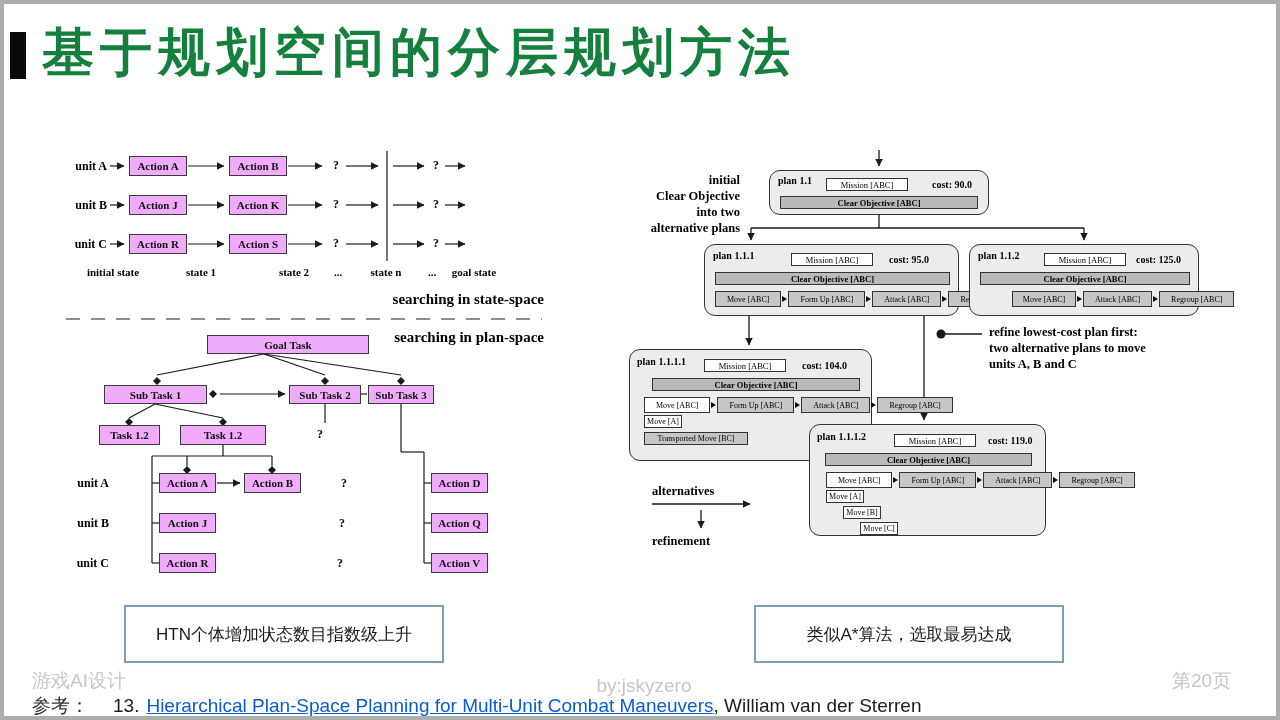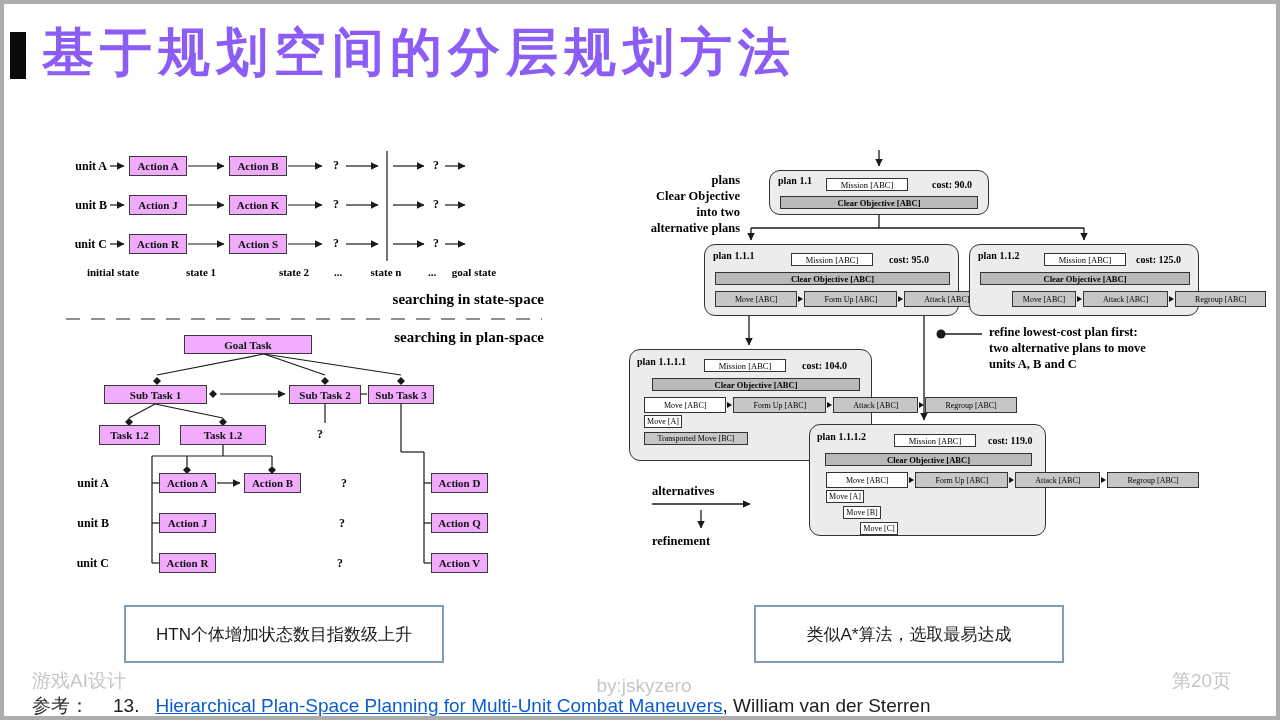--- a/index.html
+++ b/index.html
@@ -8,21 +8,21 @@
   #slide {
     position:relative; width:1280px; height:720px; background:#ffffff;
     border:4px solid #adadad; overflow:hidden;
     font-family:"Liberation Serif", serif;
   }
   #lines { position:absolute; left:0; top:0; z-index:1; pointer-events:none; }
 
   .title-bar { position:absolute; left:6px; top:28px; width:16px; height:47px; background:#0a0a0a; z-index:2; }
   .title {
     position:absolute; left:38px; top:14px; z-index:2;
-    font:700 52px "Liberation Sans", sans-serif; letter-spacing:6px; color:#8b5cf6;
+    font:700 52px "Liberation Sans", sans-serif; letter-spacing:6px; color:#15803d;
     white-space:nowrap;
   }
 
   .gbox {
     position:absolute; background:#f0abfc; border:1px solid #3a3a3a; z-index:2;
     font:bold 11px "Liberation Serif", serif; color:#111;
     display:flex; align-items:center; justify-content:center; white-space:nowrap;
   }
   .ulabel { position:absolute; z-index:2; font:bold 12px "Liberation Serif", serif; text-align:right; white-space:nowrap; }
   .slabel { position:absolute; z-index:2; font:bold 11px "Liberation Serif", serif; text-align:center; white-space:nowrap; }
@@ -32,40 +32,40 @@
     background:repeating-linear-gradient(90deg,#8f8f8f 0 14px, transparent 14px 25px); }
 
   .plan { position:absolute; background:#ececec; border:1.4px solid #333; border-radius:11px; z-index:2; }
   .plan .pid  { position:absolute; font:bold 10px "Liberation Serif", serif; white-space:nowrap; }
   .plan .mission { position:absolute; width:82px; height:13px; background:#fff; border:1px solid #333;
     font:8.5px "Liberation Serif", serif; display:flex; align-items:center; justify-content:center; white-space:nowrap; }
   .plan .cost { position:absolute; font:bold 10px "Liberation Serif", serif; white-space:nowrap; }
   .plan .obj  { position:absolute; height:13px; background:#b9b9b9; border:1px solid #333;
     font:bold 8.5px "Liberation Serif", serif; display:flex; align-items:center; justify-content:center; white-space:nowrap; }
   .steps { position:absolute; display:flex; align-items:center; justify-content:space-between; }
-  .step  { height:16px; background:#c6c6c6; border:1px solid #333; padding:0 19px;
+  .step  { height:16px; background:#c6c6c6; border:1px solid #333; padding:0 11px;
     font:8px "Liberation Serif", serif; display:flex; align-items:center; justify-content:center; white-space:nowrap; }
   .step.white { background:#fff; }
   .sarr { width:0; height:0; border-top:3px solid transparent; border-bottom:3px solid transparent;
     border-left:5px solid #111; flex:none; margin:0 1px; }
   .sbox { position:absolute; height:13px; background:#fff; border:1px solid #333; padding:0 2px;
     font:8px "Liberation Serif", serif; display:flex; align-items:center; justify-content:center; white-space:nowrap; }
   .sbox.gray { background:#c6c6c6; }
 
   .note { position:absolute; z-index:2; font:bold 12.5px "Liberation Serif", serif; line-height:16px; white-space:nowrap; }
   .note.right-align { text-align:right; }
 
   .callout { position:absolute; z-index:2; background:#fff; border:2px solid #7f9db9;
     display:flex; flex-direction:column; align-items:center; justify-content:center; gap:3px;
     font:17px "Liberation Sans", sans-serif; color:#1a1a1a; text-align:center; }
 
   .footer-gray { position:absolute; z-index:2; font:19px "Liberation Sans", sans-serif; color:#c6c6c6; white-space:nowrap; }
   .reference { position:absolute; z-index:3; left:28px; top:689px; font:19px "Liberation Sans", sans-serif; color:#1c1c1c; white-space:nowrap; }
   .reference .ref-label { color:#333; margin-right:24px; }
-  .reference .ref-num { margin-right:16px; }
+  .reference .ref-num { margin-right:7px; }
   .reference a { color:#0b5bd3; text-decoration:underline; }
 </style>
 </head>
 <body>
 
 <div id="slide">
 
   <svg id="lines" width="1280" height="720">
     <defs>
       <marker id="ah" markerWidth="9" markerHeight="8" refX="7.5" refY="4" orient="auto" markerUnits="userSpaceOnUse">
@@ -170,21 +170,21 @@
   <div class="slabel" style="left:255px;top:262px;width:70px">state 2</div>
   <div class="slabel" style="left:322px;top:262px;width:24px">...</div>
   <div class="slabel" style="left:347px;top:262px;width:70px">state n</div>
   <div class="slabel" style="left:416px;top:262px;width:24px">...</div>
   <div class="slabel" style="left:432px;top:262px;width:76px">goal state</div>
 
   <div class="caption" style="left:330px;top:287px;width:210px">searching in state-space</div>
   <div class="dashline" style="left:62px;top:314px;width:476px"></div>
   <div class="caption" style="left:330px;top:325px;width:210px">searching in plan-space</div>
 
-  <div class="gbox" style="left:180px;top:331px;width:128px;height:19px">Goal Task</div>
+  <div class="gbox" style="left:203px;top:331px;width:162px;height:19px">Goal Task</div>
   <div class="gbox" style="left:100px;top:381px;width:103px;height:19px">Sub Task 1</div>
   <div class="gbox" style="left:285px;top:381px;width:72px;height:19px">Sub Task 2</div>
   <div class="gbox" style="left:364px;top:381px;width:66px;height:19px">Sub Task 3</div>
   <div class="gbox" style="left:95px;top:421px;width:61px;height:20px">Task 1.2</div>
   <div class="gbox" style="left:176px;top:421px;width:86px;height:20px">Task 1.2</div>
   <div class="qmark" style="left:310px;top:423px;width:12px">?</div>
 
   <div class="ulabel" style="left:60px;top:472px;width:45px">unit A</div>
   <div class="ulabel" style="left:60px;top:512px;width:45px">unit B</div>
   <div class="ulabel" style="left:60px;top:552px;width:45px">unit C</div>
@@ -196,21 +196,21 @@
 
   <div class="qmark" style="left:334px;top:472px;width:12px">?</div>
   <div class="qmark" style="left:332px;top:512px;width:12px">?</div>
   <div class="qmark" style="left:330px;top:552px;width:12px">?</div>
 
   <div class="gbox" style="left:427px;top:469px;width:57px;height:20px">Action D</div>
   <div class="gbox" style="left:427px;top:509px;width:57px;height:20px">Action Q</div>
   <div class="gbox" style="left:427px;top:549px;width:57px;height:20px">Action V</div>
 
   <div class="note right-align" style="left:610px;top:168px;width:126px">
-    <div>plans</div>
+    <div>initial</div>
     <div>Clear Objective</div>
     <div>into two</div>
     <div>alternative plans</div>
   </div>
 
   <div class="plan" style="left:765px;top:166px;width:220px;height:45px">
     <div class="pid" style="left:8px;top:4px">plan 1.1</div>
     <div class="mission" style="left:56px;top:7px">Mission [ABC]</div>
     <div class="cost" style="left:162px;top:8px">cost: 90.0</div>
     <div class="obj" style="left:10px;top:25px;width:198px">Clear Objective [ABC]</div>

